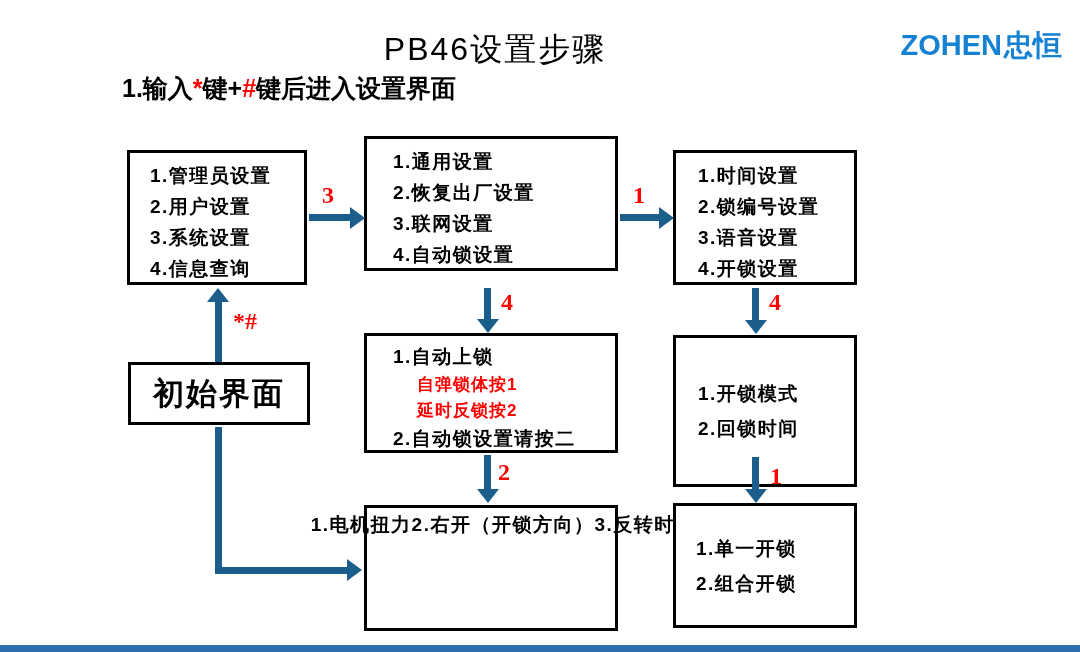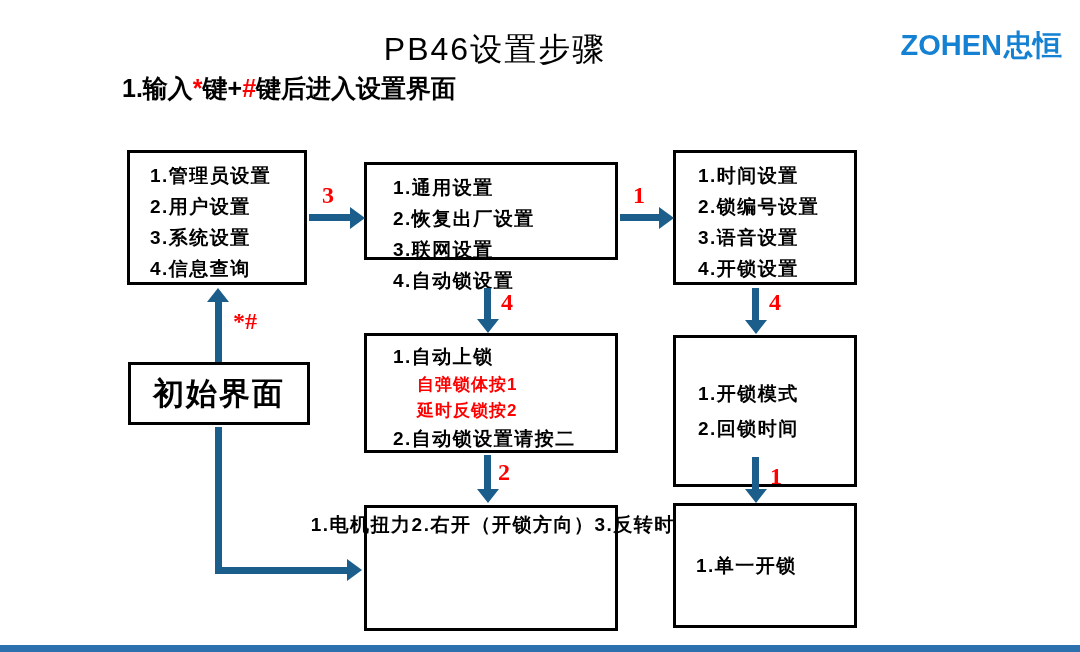--- a/index.html
+++ b/index.html
@@ -25,21 +25,21 @@
   .logo .cjk{margin-left:2px;}
   .subtitle{
     position:absolute;top:72px;left:122px;font-size:25px;font-weight:700;white-space:nowrap;
   }
   .red{color:var(--red);}
   .box{
     position:absolute;border:3px solid var(--ink);background:#ffffff;font-weight:700;
   }
   .bline{font-size:19px;line-height:31px;letter-spacing:1.5px;white-space:nowrap;}
   .box-admin{left:127px;top:150px;width:180px;height:135px;padding:7px 0 0 20px;}
-  .box-general{left:364px;top:162px;width:254px;height:98px;padding:7px 18px 0 26px;}
+  .box-general{left:364px;top:136px;width:254px;height:135px;padding:7px 18px 0 26px;}
   .box-time{left:673px;top:150px;width:184px;height:135px;padding:7px 0 0 22px;}
   .box-autolock{left:364px;top:333px;width:254px;height:120px;padding:6px 0 0 26px;}
   .box-autolock .bline{line-height:30px;}
   .rline{font-size:17px;line-height:26px;font-weight:700;color:var(--red);padding-left:24px;letter-spacing:1px;white-space:nowrap;}
   .box-unlockmode{left:673px;top:335px;width:184px;height:152px;padding-left:22px;display:flex;flex-direction:column;justify-content:center;}
   .box-unlockmode .bline{line-height:35px;}
   .box-initial{left:128px;top:362px;width:182px;height:63px;display:flex;align-items:center;justify-content:center;}
   .initial-label{font-size:31px;font-weight:700;letter-spacing:2px;}
   .box-motor{left:364px;top:505px;width:254px;height:126px;padding-left:24px;display:flex;justify-content:center;}
   .box-motor .bline{line-height:34px;}
@@ -109,20 +109,21 @@
   </div>
 
   <div class="box box-motor">
     <div class="bline">1.电机扭力</div>
     <div class="bline">2.右开（开锁方向）</div>
     <div class="bline">3.反转时间</div>
   </div>
 
   <div class="box box-unlocktype">
     <div class="bline">1.单一开锁</div>
+    <div class="bline">2.组合开锁</div>
   </div>
 
   <div>
     <div class="shaft" style="left:309px;top:214px;width:42px;height:7px;"></div>
     <div class="head head-right" style="left:350px;top:207px;"></div>
   </div>
   <div class="alabel" style="left:322px;top:182px;">3</div>
 
   <div>
     <div class="shaft" style="left:620px;top:214px;width:40px;height:7px;"></div>

